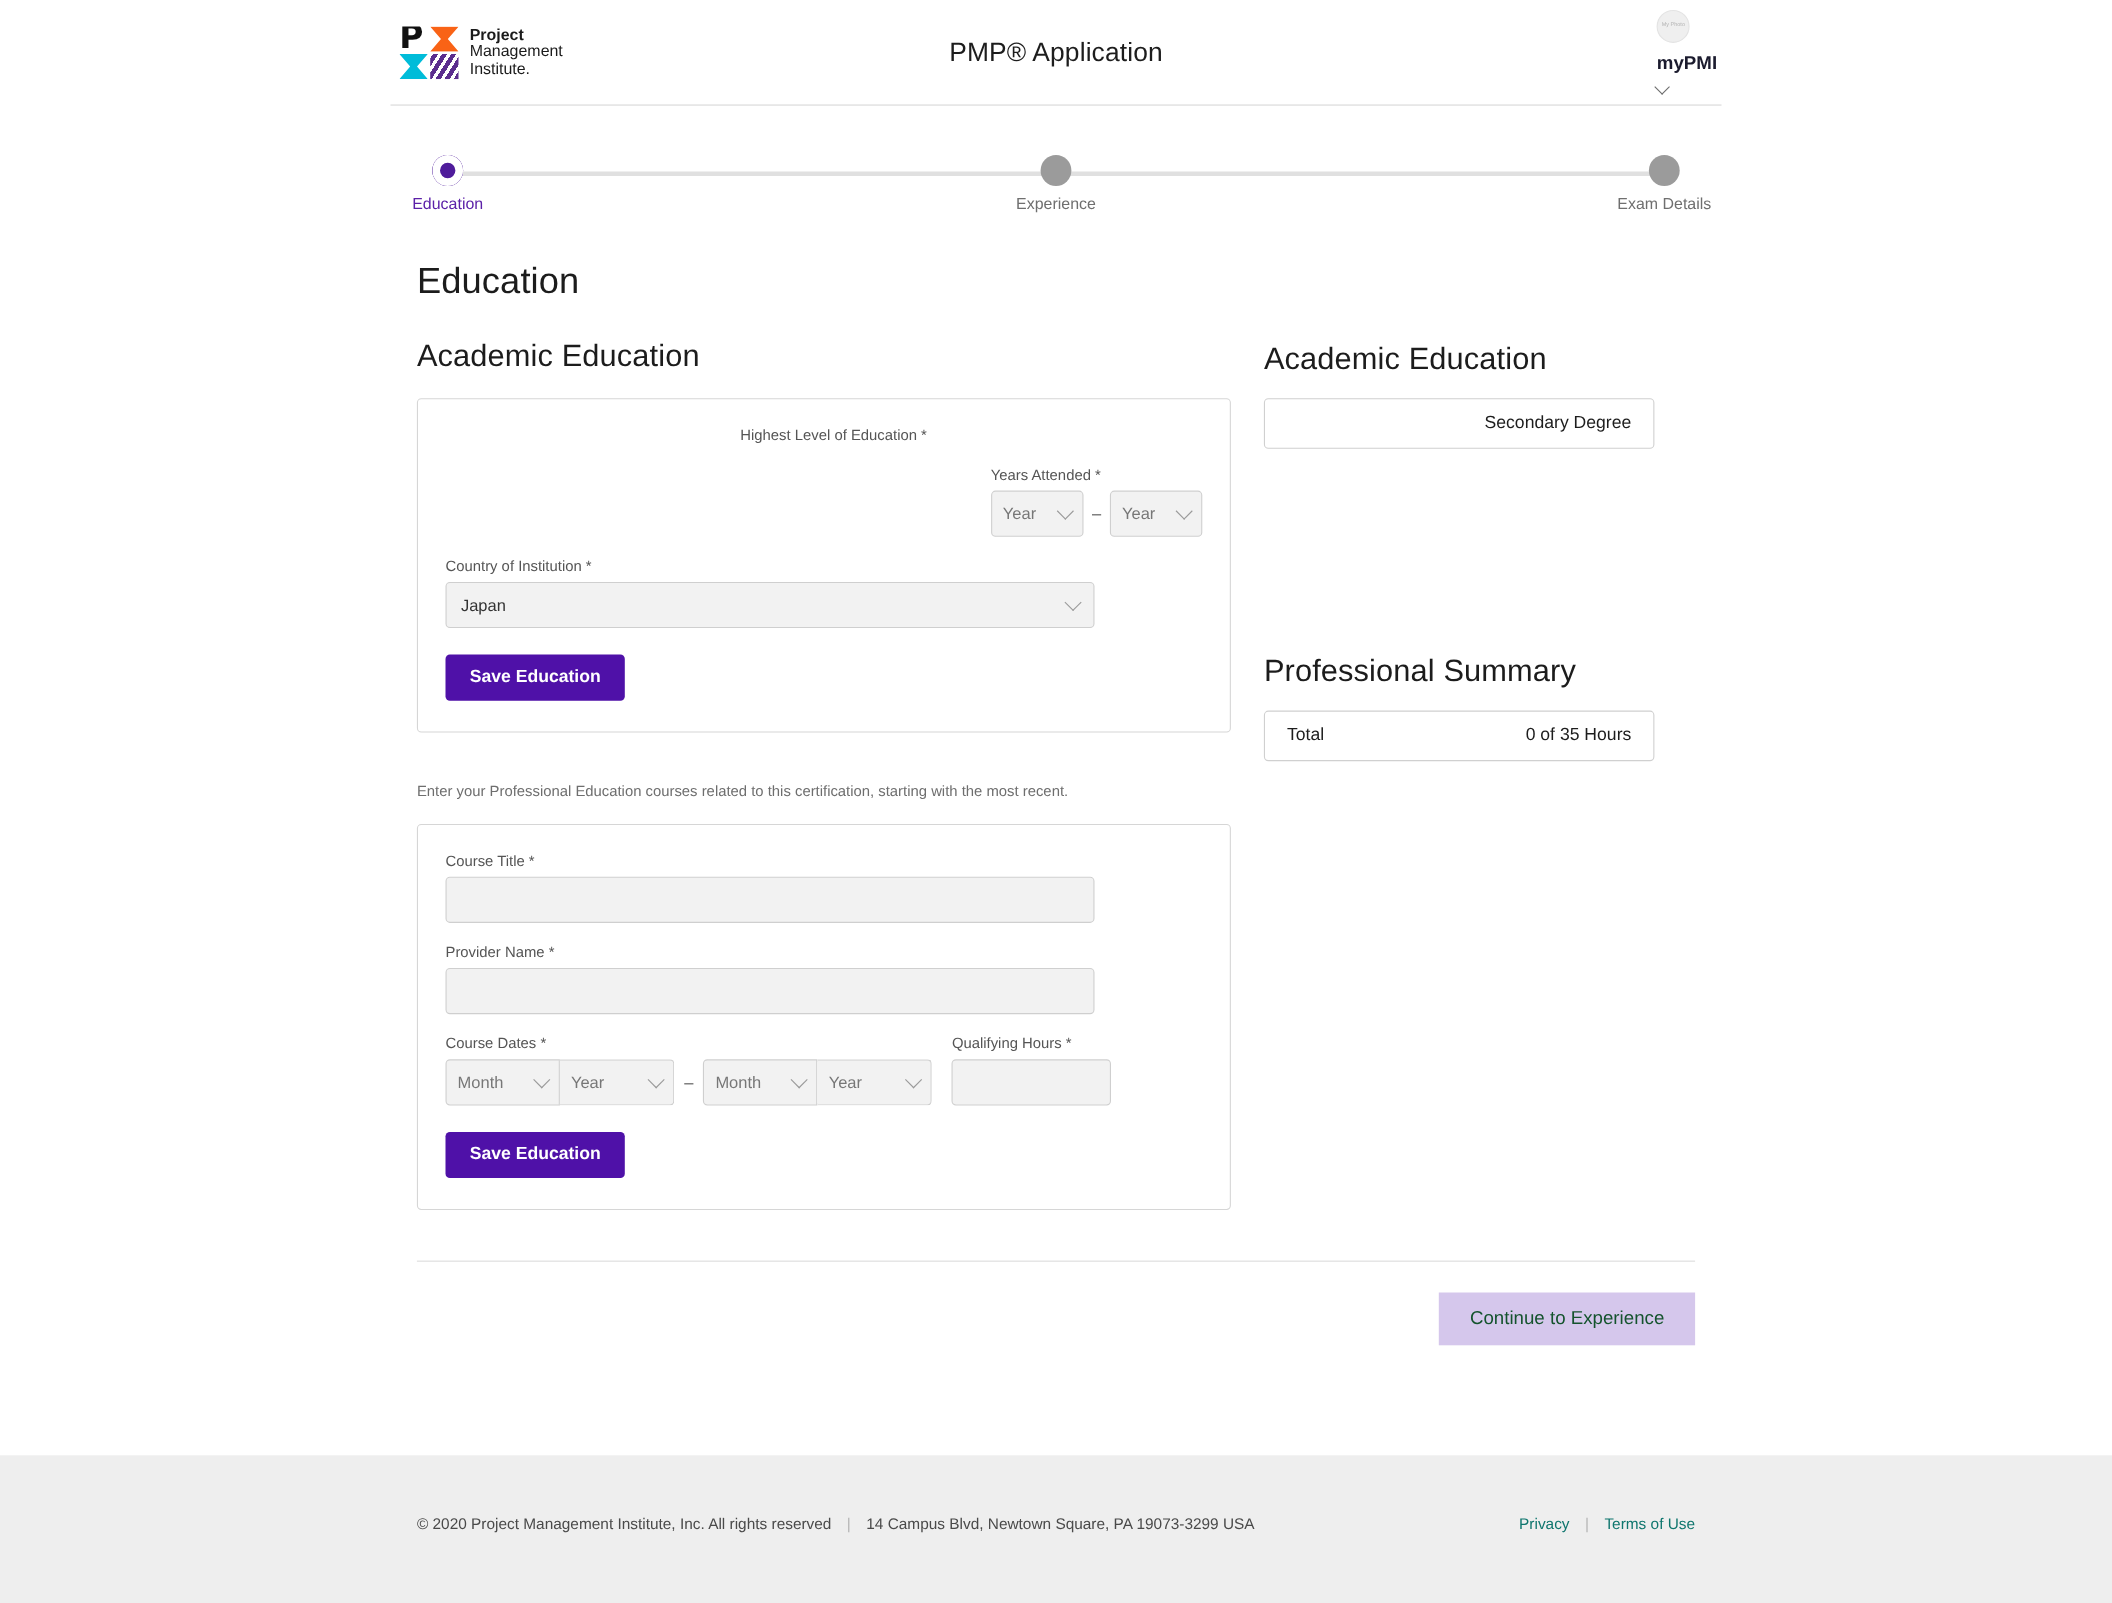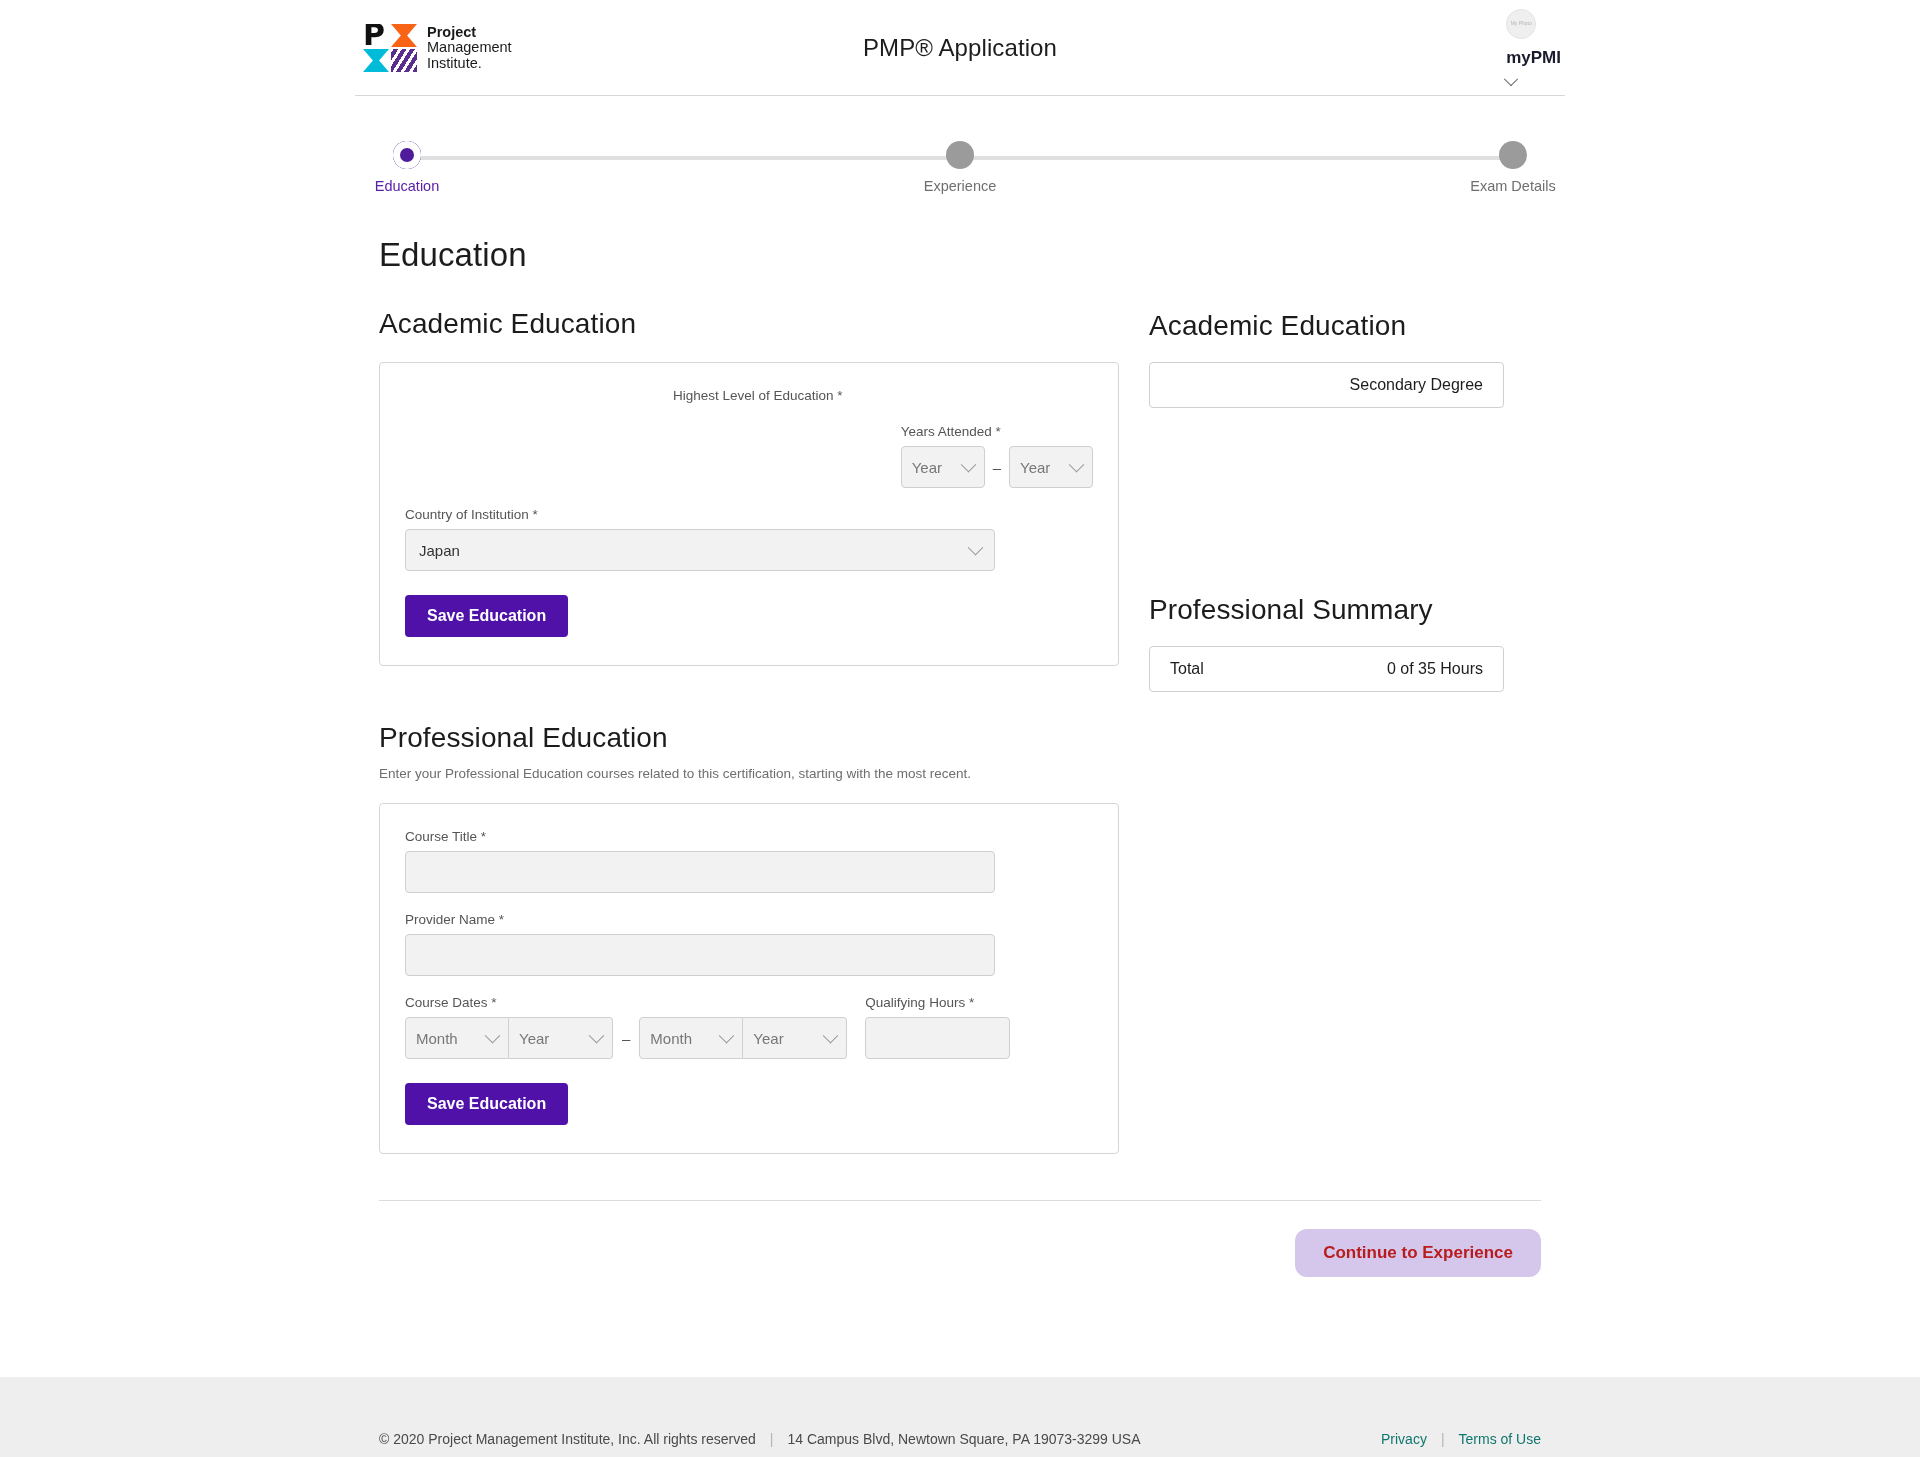--- a/index.html
+++ b/index.html
@@ -293,25 +293,25 @@
     border-top: 1px solid #dcdcdc;
     margin-top: 46px;
   }
   .actions {
     display: flex;
     justify-content: flex-end;
     padding: 28px 0 0 0;
   }
   .btn-disabled {
     background: #d5c7ec;
-    color: #b91c1c;
+    color: #14532d;
     border: none;
-    border-radius: 12px;
+    border-radius: 0;
     font-size: 17px;
-    font-weight: bold;
+    font-weight: normal;
     padding: 0 28px;
     height: 48px;
     cursor: default;
     font-family: "Liberation Sans", sans-serif;
   }
 
   
   .site-footer {
     margin-top: 100px;
     background: #eeeeee;
@@ -421,21 +421,20 @@
               <span class="val filled">Japan</span>
               <span class="caret"></span>
             </div>
           </div>
 
           <button class="btn-primary">Save Education</button>
         </div>
 
         <div class="spacer-lg"></div>
 
-        <h2 class="section-h">Professional Education</h2>
         <p class="sub-note">Enter your Professional Education courses related to this certification, starting with the most recent.</p>
 
         <div class="card">
           <div class="f-course-title">
             <label class="field-label">Course Title *</label>
             <input class="txt" type="text" placeholder="" style="">
           </div>
 
           <div class="f-provider">
             <label class="field-label">Provider Name *</label>

